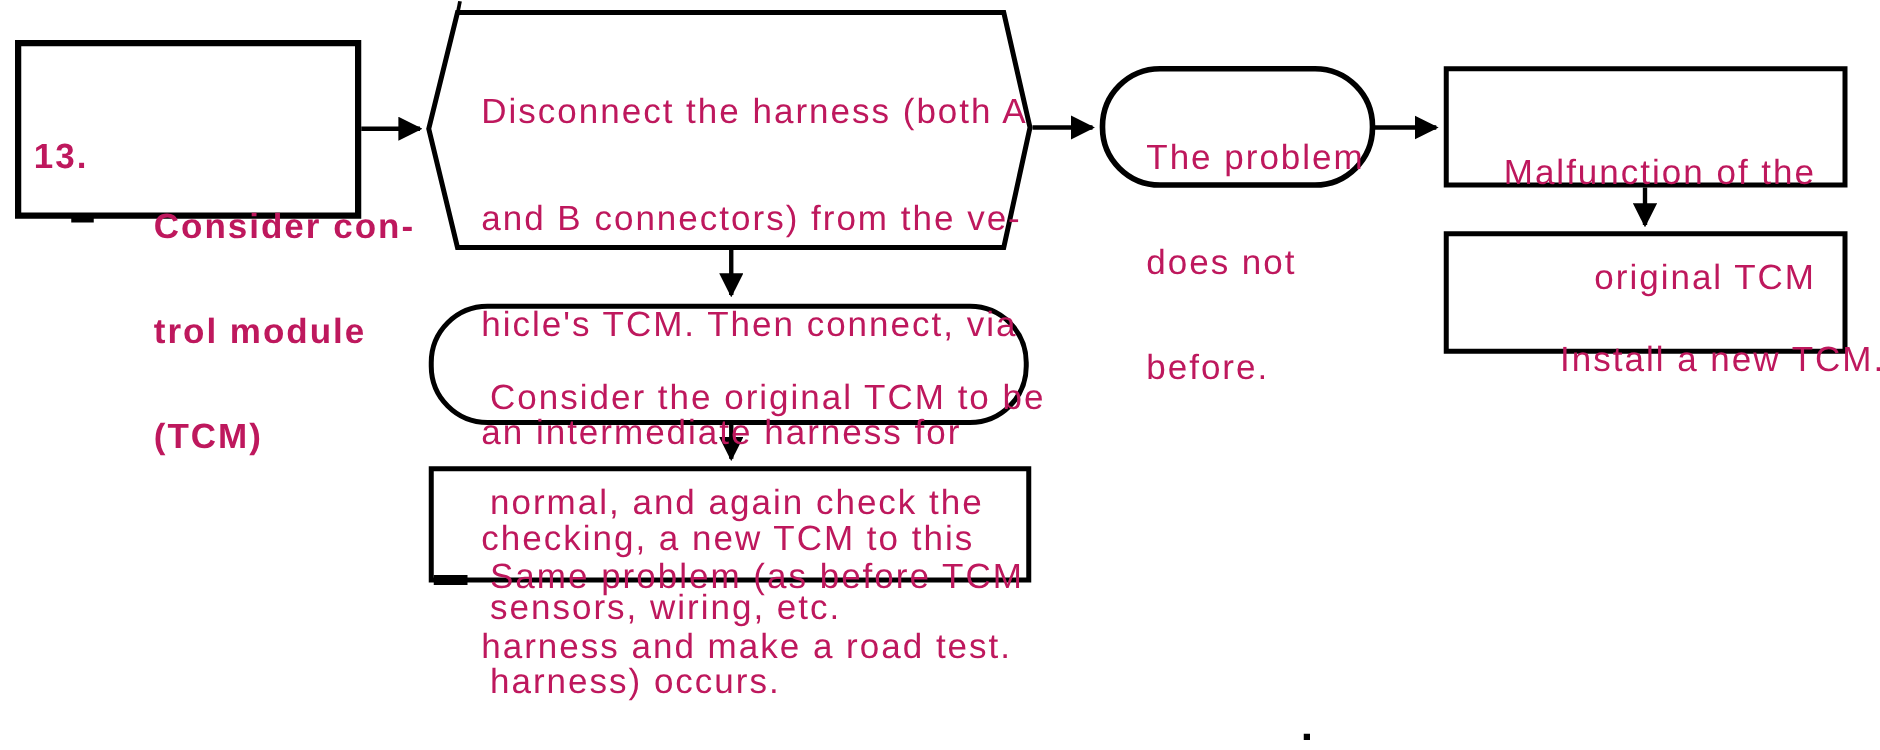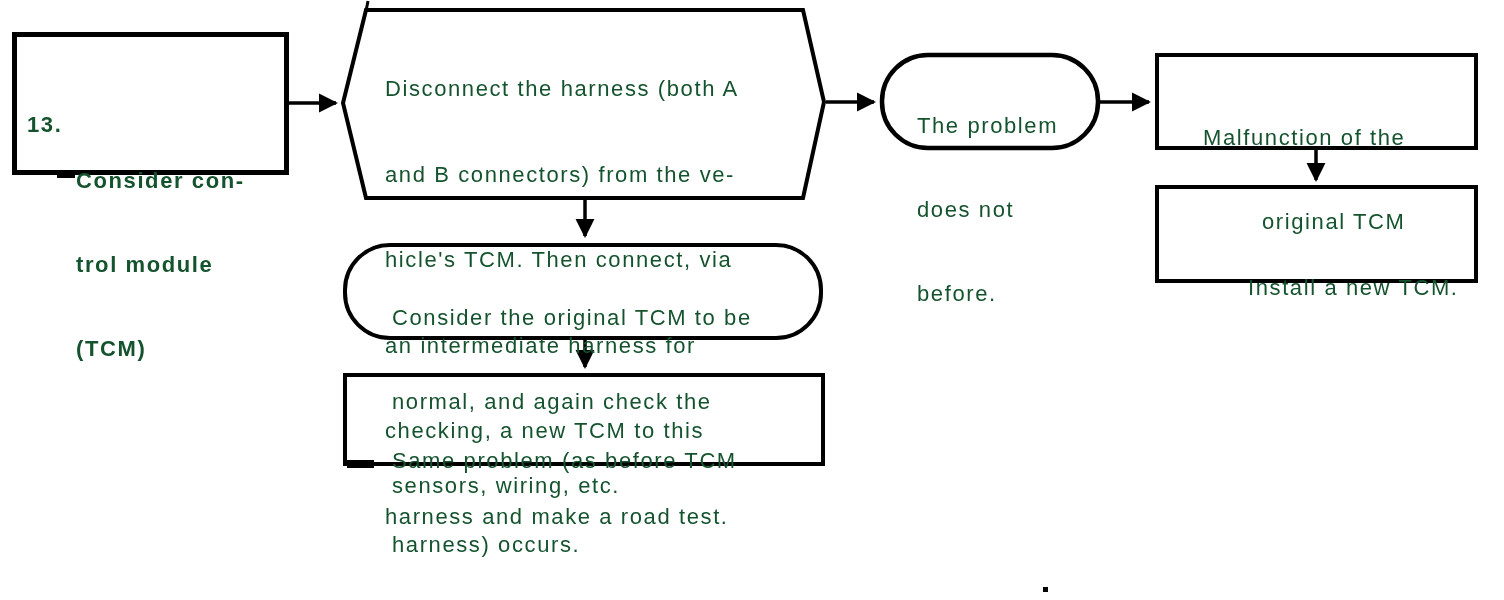--- a/index.html
+++ b/index.html
@@ -18,31 +18,31 @@
   }
   .overlay {
     position: absolute;
     left: 0;
     top: 0;
     width: 1504px;
     height: 600px;
   }
   .txt {
     position: absolute;
-    font-size: 22px;
+    font-size: 28px;
     line-height: 28px;
     letter-spacing: 1.6px;
     white-space: pre;
-    color: #14532d;
+    color: #be185d;
   }
   .txt.hex-lines {
     line-height: 28.5px;
   }
   .bold { font-weight: bold; }
-  .step-row { display: flex; }
+  .step-row { display: flex; gap: 47px; }
   .step-num { width: 49px; flex: none; }
 </style>
 </head>
 <body>
 
 <div class="stage">
 
   <svg class="overlay" width="1504" height="600" viewBox="0 0 1504 600" xmlns="http://www.w3.org/2000/svg">
     <defs>
       <marker id="ah" viewBox="0 0 10 10" refX="9" refY="5" markerWidth="5.5" markerHeight="5.5" orient="auto-start-reverse">

